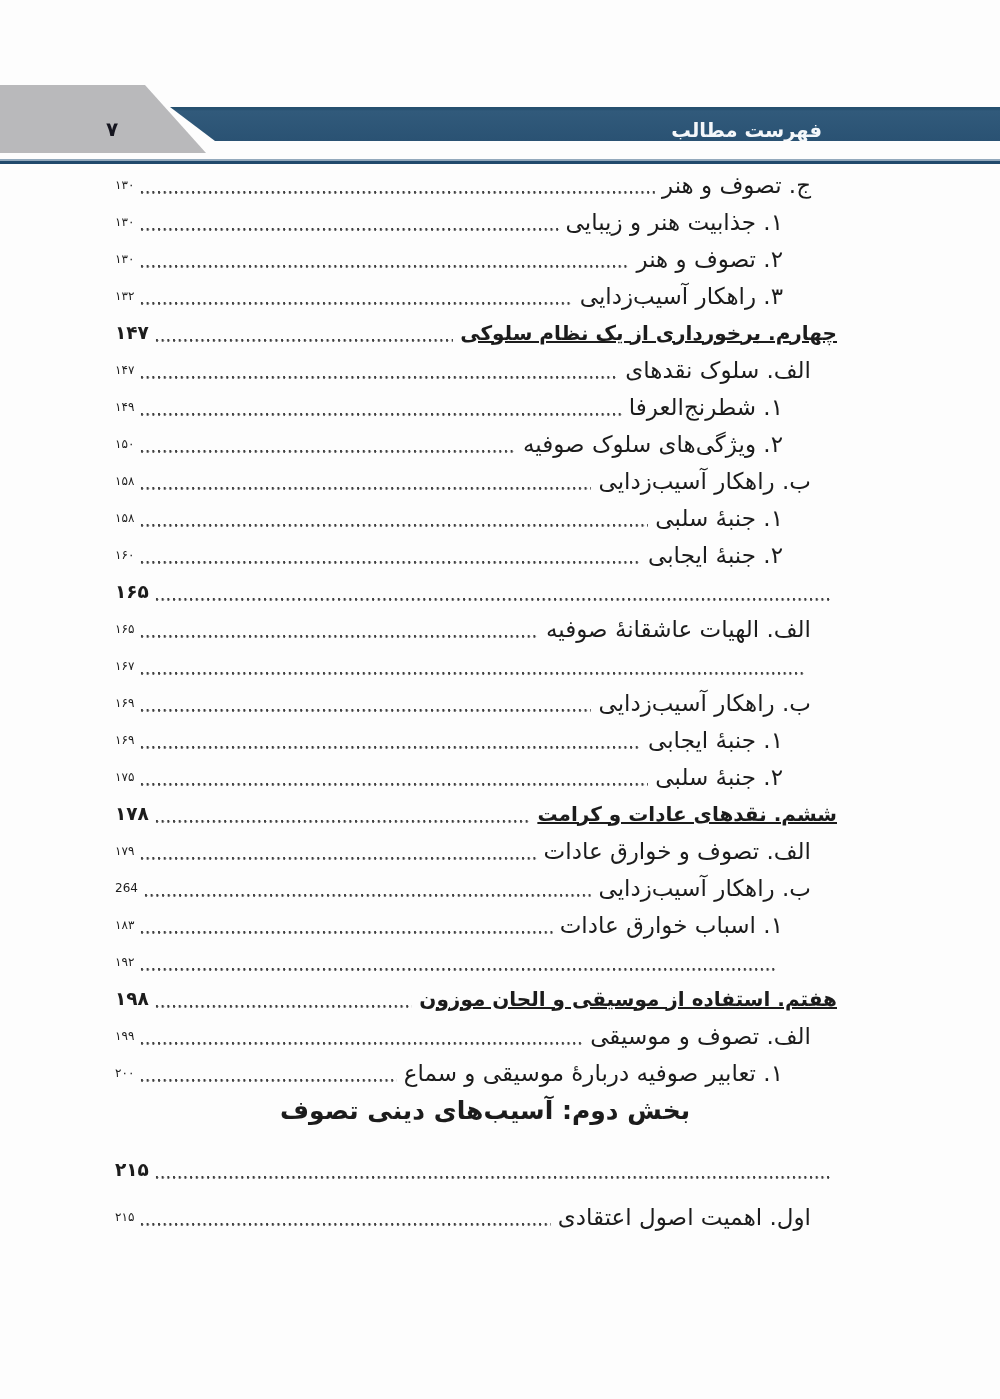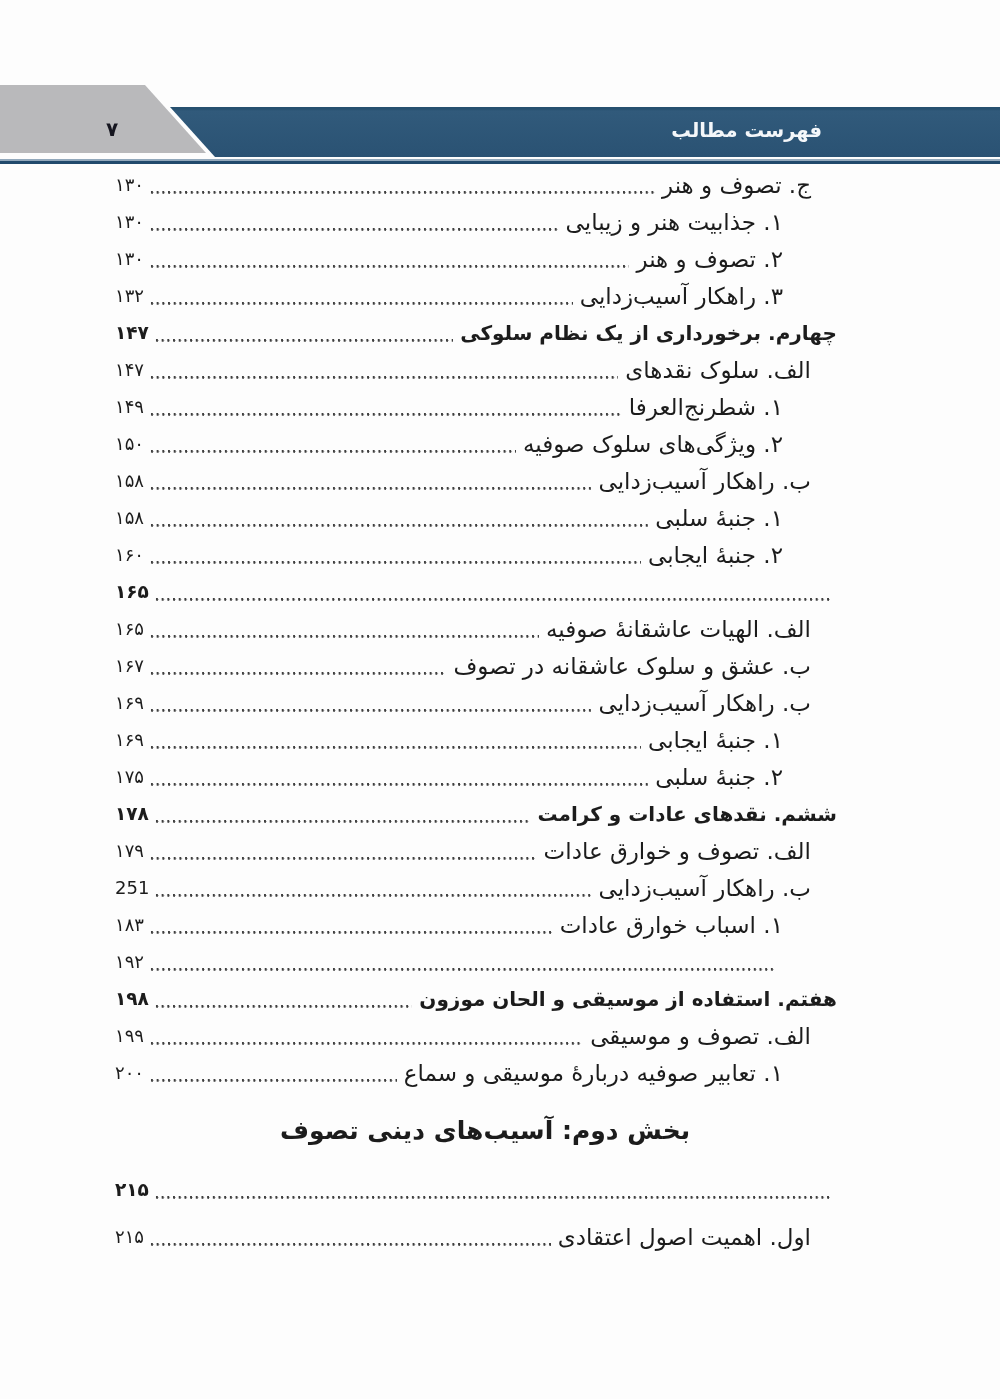--- a/index.html
+++ b/index.html
@@ -23,56 +23,56 @@
   .page-tab{
     position:absolute;left:0;top:85px;width:206px;height:68px;
     background:var(--gray);
     clip-path:polygon(0 0,145px 0,206px 100%,0 100%);
   }
   .page-tab .num{
     position:absolute;left:106px;top:34px;
     font-size:20px;font-weight:bold;color:#15151f;line-height:1;
   }
   .header-bar{
-    position:absolute;left:158px;right:0;top:107px;height:50px;
+    position:absolute;left:158px;right:0;top:107px;height:34px;
     background:linear-gradient(180deg,var(--blue-dark) 0px,var(--blue-dark) 2px,#315a7b 4px,#2a5273 100%);
     clip-path:polygon(12px 0,100% 0,100% 100%,57px 100%);
   }
   .header-bar .title{
     position:absolute;right:178px;top:0;height:46px;
     display:flex;align-items:center;
     font-size:19.5px;font-weight:bold;color:#f4f7fa;letter-spacing:.2px;
   }
   .rule{position:absolute;left:0;right:0;top:159px;}
   .rule .light{height:1.6px;background:var(--rule-light);}
   .rule .dark{height:3px;background:var(--rule-dark);}
 
   
   .content{
     position:absolute;left:115px;top:166px;width:740px;
     direction:rtl;
   }
   .row{display:flex;align-items:center;height:37px;}
   .row .t{white-space:nowrap;font-size:23px;}
-  .row .n{white-space:nowrap;font-size:18px;}
+  .row .n{white-space:nowrap;font-size:12px;}
   .row.b0{padding-right:18px;}
   .row.b1{padding-right:44px;}
   .row.b2{padding-right:72px;}
-  .row.bold .t{font-weight:bold;font-size:20px;}
+  .row.bold .t{font-weight:bold;font-size:20px;text-decoration:underline;}
   .row.bold .n{font-weight:bold;font-size:18.5px;}
   .dots{
     flex:1;align-self:flex-end;height:5px;
     margin:0 7px 8px 6px;
     background-image:radial-gradient(circle at 2px 2.4px,var(--dots) 1.12px,transparent 1.45px);
     background-size:5.7px 5px;background-repeat:repeat-x;
     background-position:0 0;
     min-width:20px;
   }
   .section-heading{
-    margin-top:20px;height:40px;line-height:40px;
+    margin-top:0;height:40px;line-height:40px;
     text-align:center;font-weight:bold;font-size:25px;
   }
   .part2 .row.first{margin-top:20px;}
   .part2 .row.second{margin-top:10px;}
 </style>
 </head>
 <body>
 
 <div class="page-tab">
   <span class="num">۷</span>
@@ -147,21 +147,20 @@
       <div class="row b0 bold">
         <span class="dots"></span>
         <span class="n">۱۶۵</span>
       </div>
       <div class="row b1">
         <span class="t">الف. الهیات عاشقانهٔ صوفیه</span>
         <span class="dots"></span>
         <span class="n">۱۶۵</span>
       </div>
       <div class="row b1">
-        <span class="t">ب. عشق و سلوک عاشقانه در تصوف</span>
         <span class="dots"></span>
         <span class="n">۱۶۷</span>
       </div>
       <div class="row b1">
         <span class="t">ب. راهکار آسیب‌زدایی</span>
         <span class="dots"></span>
         <span class="n">۱۶۹</span>
       </div>
       <div class="row b2">
         <span class="t">۱. جنبهٔ ایجابی</span>
@@ -179,21 +178,21 @@
         <span class="n">۱۷۸</span>
       </div>
       <div class="row b1">
         <span class="t">الف. تصوف و خوارق عادات</span>
         <span class="dots"></span>
         <span class="n">۱۷۹</span>
       </div>
       <div class="row b1">
         <span class="t">ب. راهکار آسیب‌زدایی</span>
         <span class="dots"></span>
-        <span class="n">251</span>
+        <span class="n">264</span>
       </div>
       <div class="row b2">
         <span class="t">۱. اسباب خوارق عادات</span>
         <span class="dots"></span>
         <span class="n">۱۸۳</span>
       </div>
       <div class="row b2">
         <span class="dots"></span>
         <span class="n">۱۹۲</span>
       </div>

